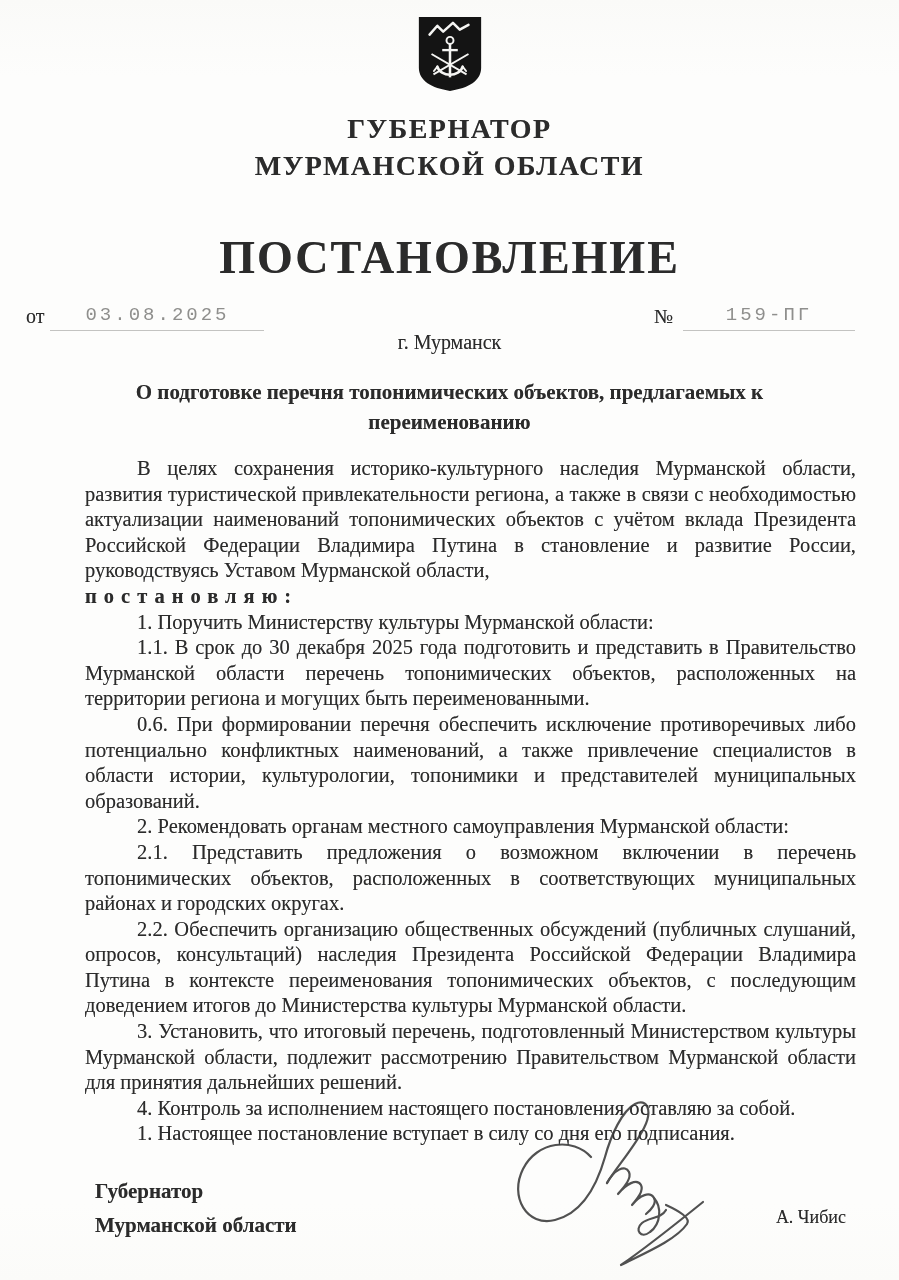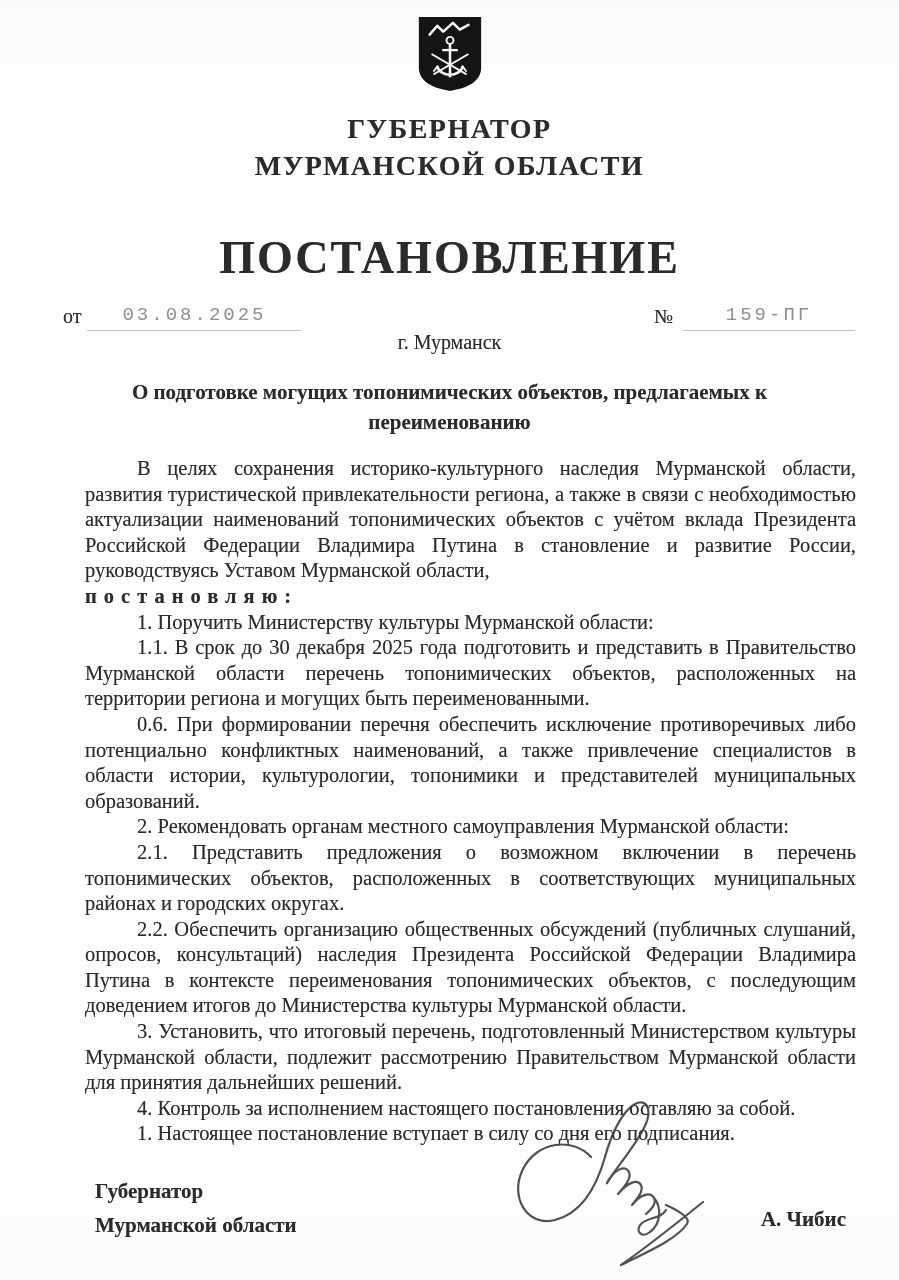--- a/index.html
+++ b/index.html
@@ -35,21 +35,21 @@
   .doc-type {
     margin-top: 49px;
     text-align: center;
     font-weight: bold;
     font-size: 46px;
     line-height: 50px;
     letter-spacing: 2px;
   }
 
   .meta-row {
-    margin: 21px 44px 0 63px;
+    margin: 21px 44px 0 26px;
     display: flex;
     align-items: flex-end;
     font-size: 20px;
   }
   .meta-label { padding-bottom: 3px; }
   .meta-line {
     border-bottom: 1.5px solid #c3c3c1;
     text-align: center;
     font-family: "Liberation Mono", "DejaVu Sans Mono", monospace;
     font-size: 19px;
@@ -96,22 +96,22 @@
   }
   .sig-post {
     font-weight: bold;
     font-size: 21px;
     line-height: 34px;
   }
   .sig-name {
     position: absolute;
     right: 3px;
     top: 33px;
-    font-weight: bold;
-    font-size: 21px;
+    font-weight: normal;
+    font-size: 18px;
   }
   .signature-svg {
     position: absolute;
     left: 495px;
     top: 1093px;
     width: 258px;
     height: 178px;
   }
 </style>
 </head>
@@ -141,21 +141,21 @@
   <div class="meta-row">
     <span class="meta-label ink">от</span>
     <span class="meta-line date">03.08.2025</span>
     <span class="meta-spacer"></span>
     <span class="meta-label ink">№</span>
     <span class="meta-line num">159-ПГ</span>
   </div>
 
   <div class="place-line ink">г. Мурманск</div>
 
-  <div class="doc-title ink">О подготовке могущих топонимических объектов, предлагаемых к переименованию</div>
+  <div class="doc-title ink">О подготовке перечня топонимических объектов, предлагаемых к переименованию</div>
 
   <div class="body-text">
     <p class="ink">В целях сохранения историко-культурного наследия Мурманской области, развития туристической привлекательности региона, а также в связи с необходимостью актуализации наименований топонимических объектов с учётом вклада Президента Российской Федерации Владимира Путина в становление и развитие России, руководствуясь Уставом Мурманской области,</p>
     <p class="resolve ink">постановляю:</p>
     <p class="ink">1. Поручить Министерству культуры Мурманской области:</p>
     <p class="ink">1.1. В срок до 30 декабря 2025 года подготовить и представить в Правительство Мурманской области перечень топонимических объектов, расположенных на территории региона и могущих быть переименованными.</p>
     <p class="ink">0.6. При формировании перечня обеспечить исключение противоречивых либо потенциально конфликтных наименований, а также привлечение специалистов в области истории, культурологии, топонимики и представителей муниципальных образований.</p>
     <p class="ink">2. Рекомендовать органам местного самоуправления Мурманской области:</p>
     <p class="ink">2.1. Представить предложения о возможном включении в перечень топонимических объектов, расположенных в соответствующих муниципальных районах и городских округах.</p>
     <p class="ink">2.2. Обеспечить организацию общественных обсуждений (публичных слушаний, опросов, консультаций) наследия Президента Российской Федерации Владимира Путина в контексте переименования топонимических объектов, с последующим доведением итогов до Министерства культуры Мурманской области.</p>

